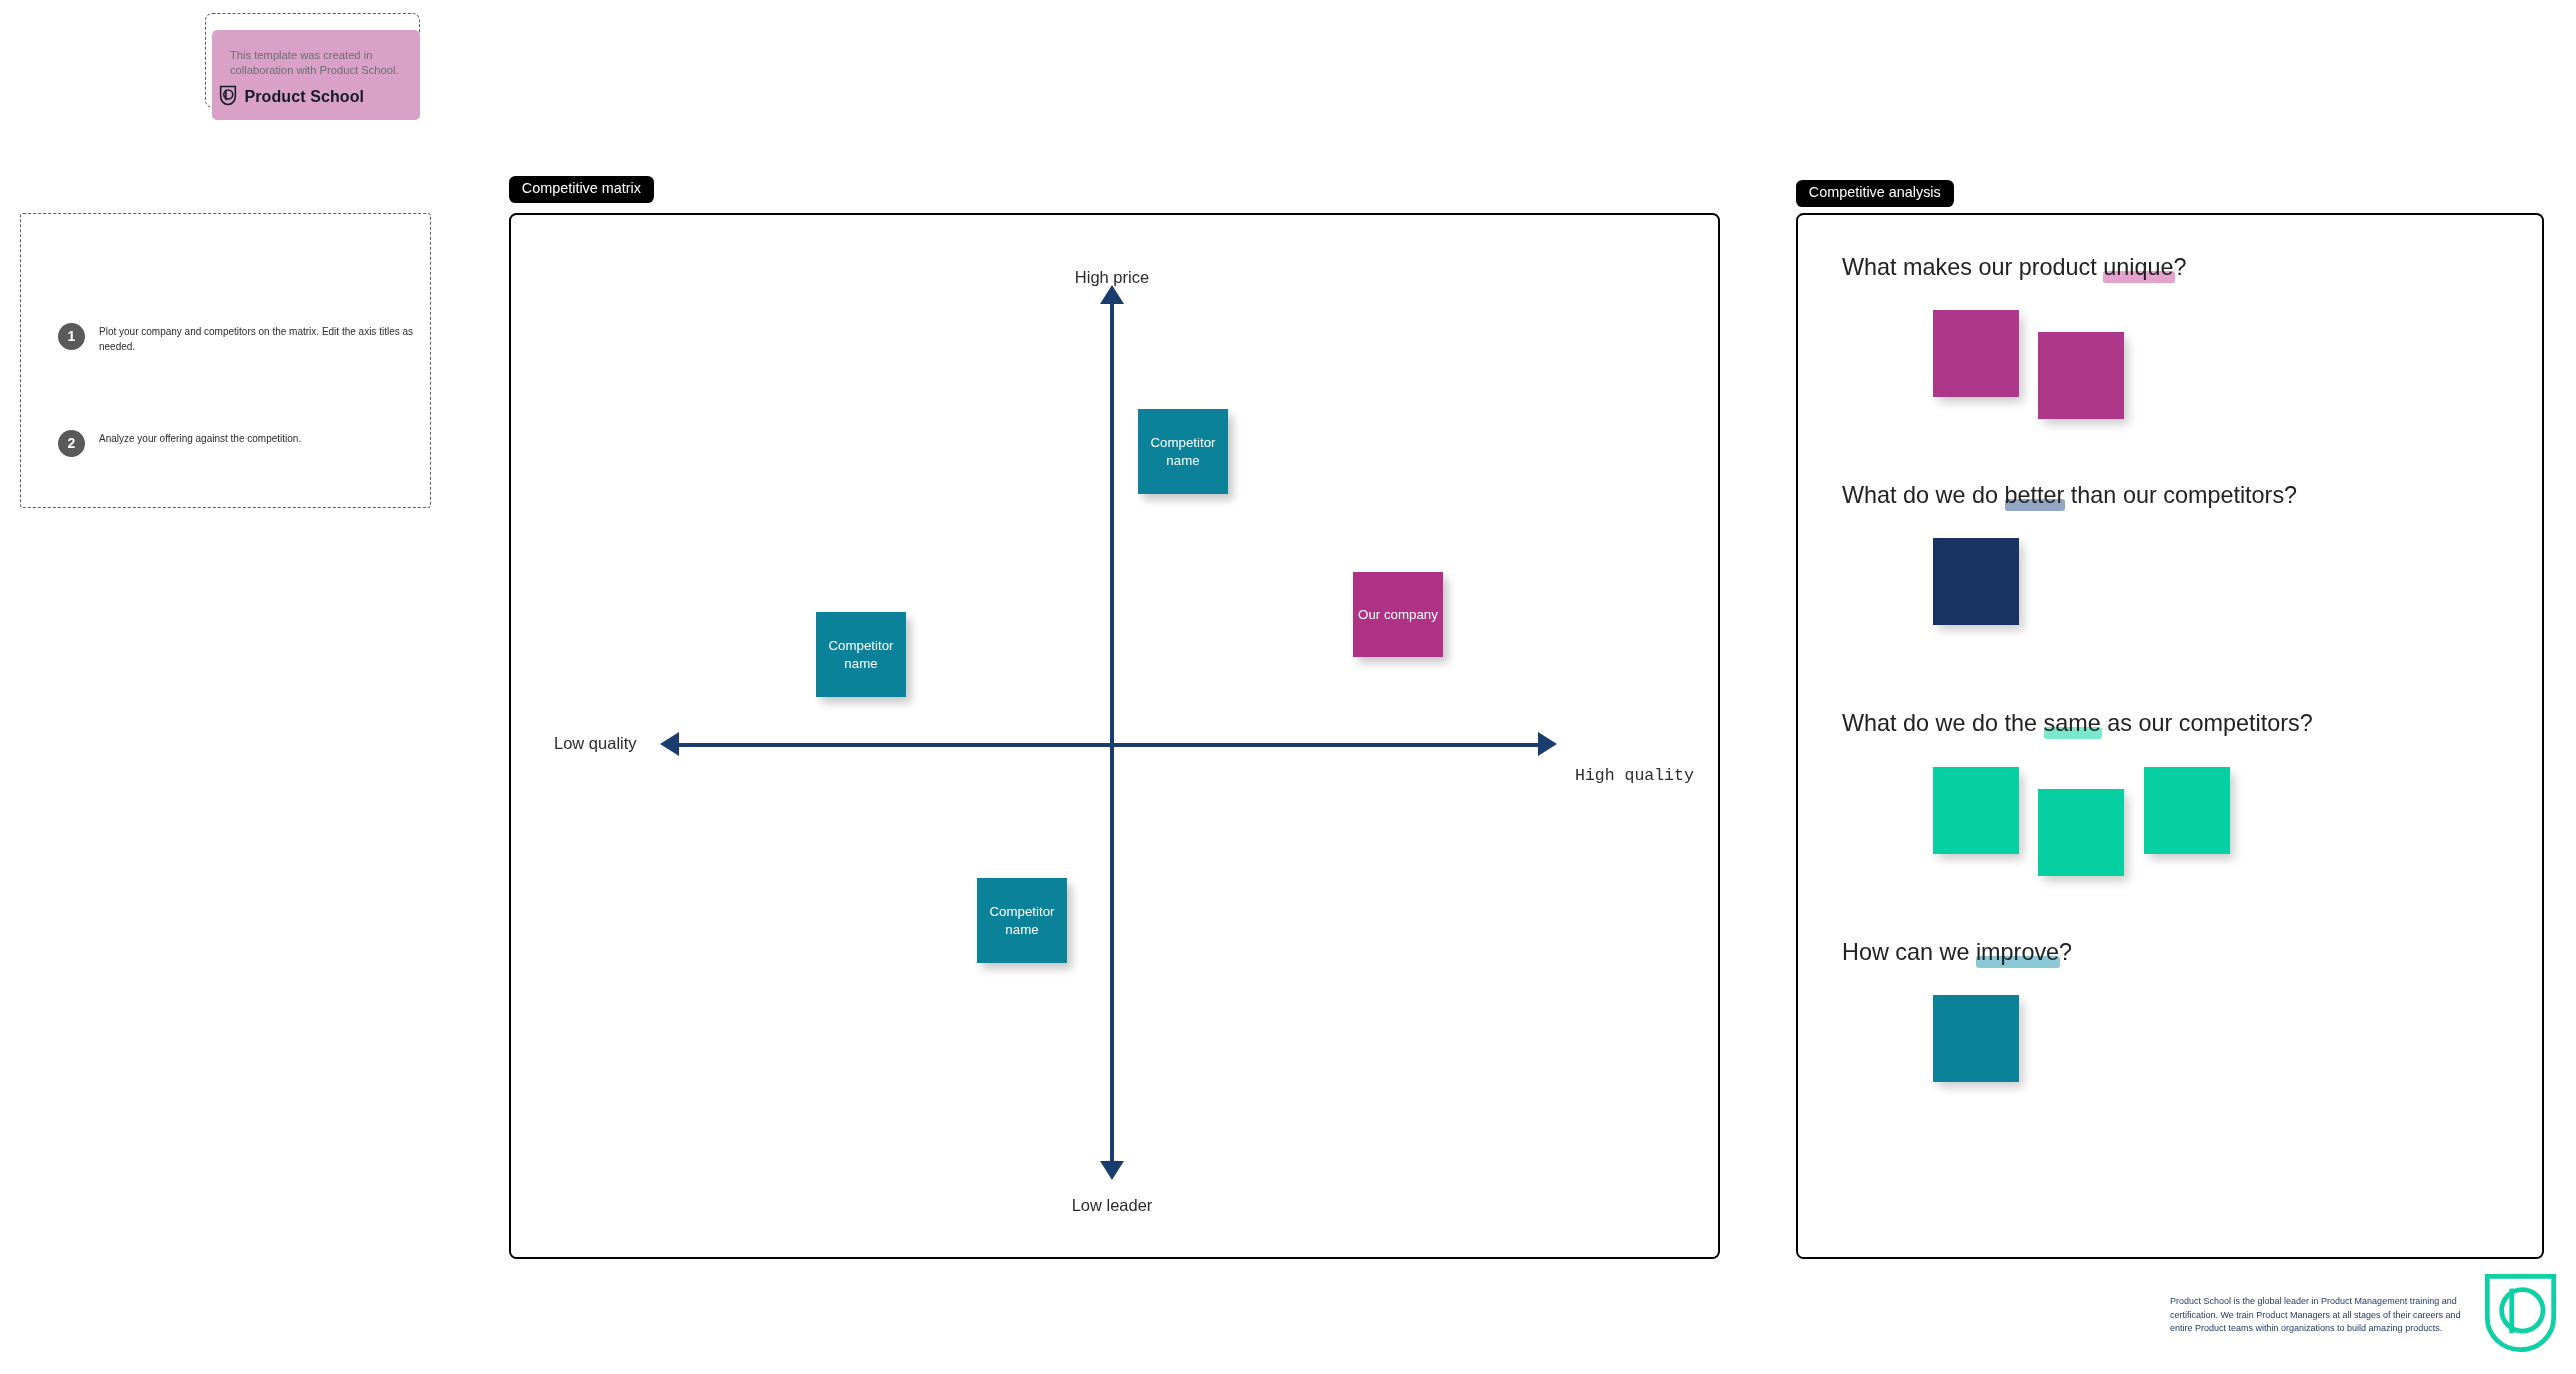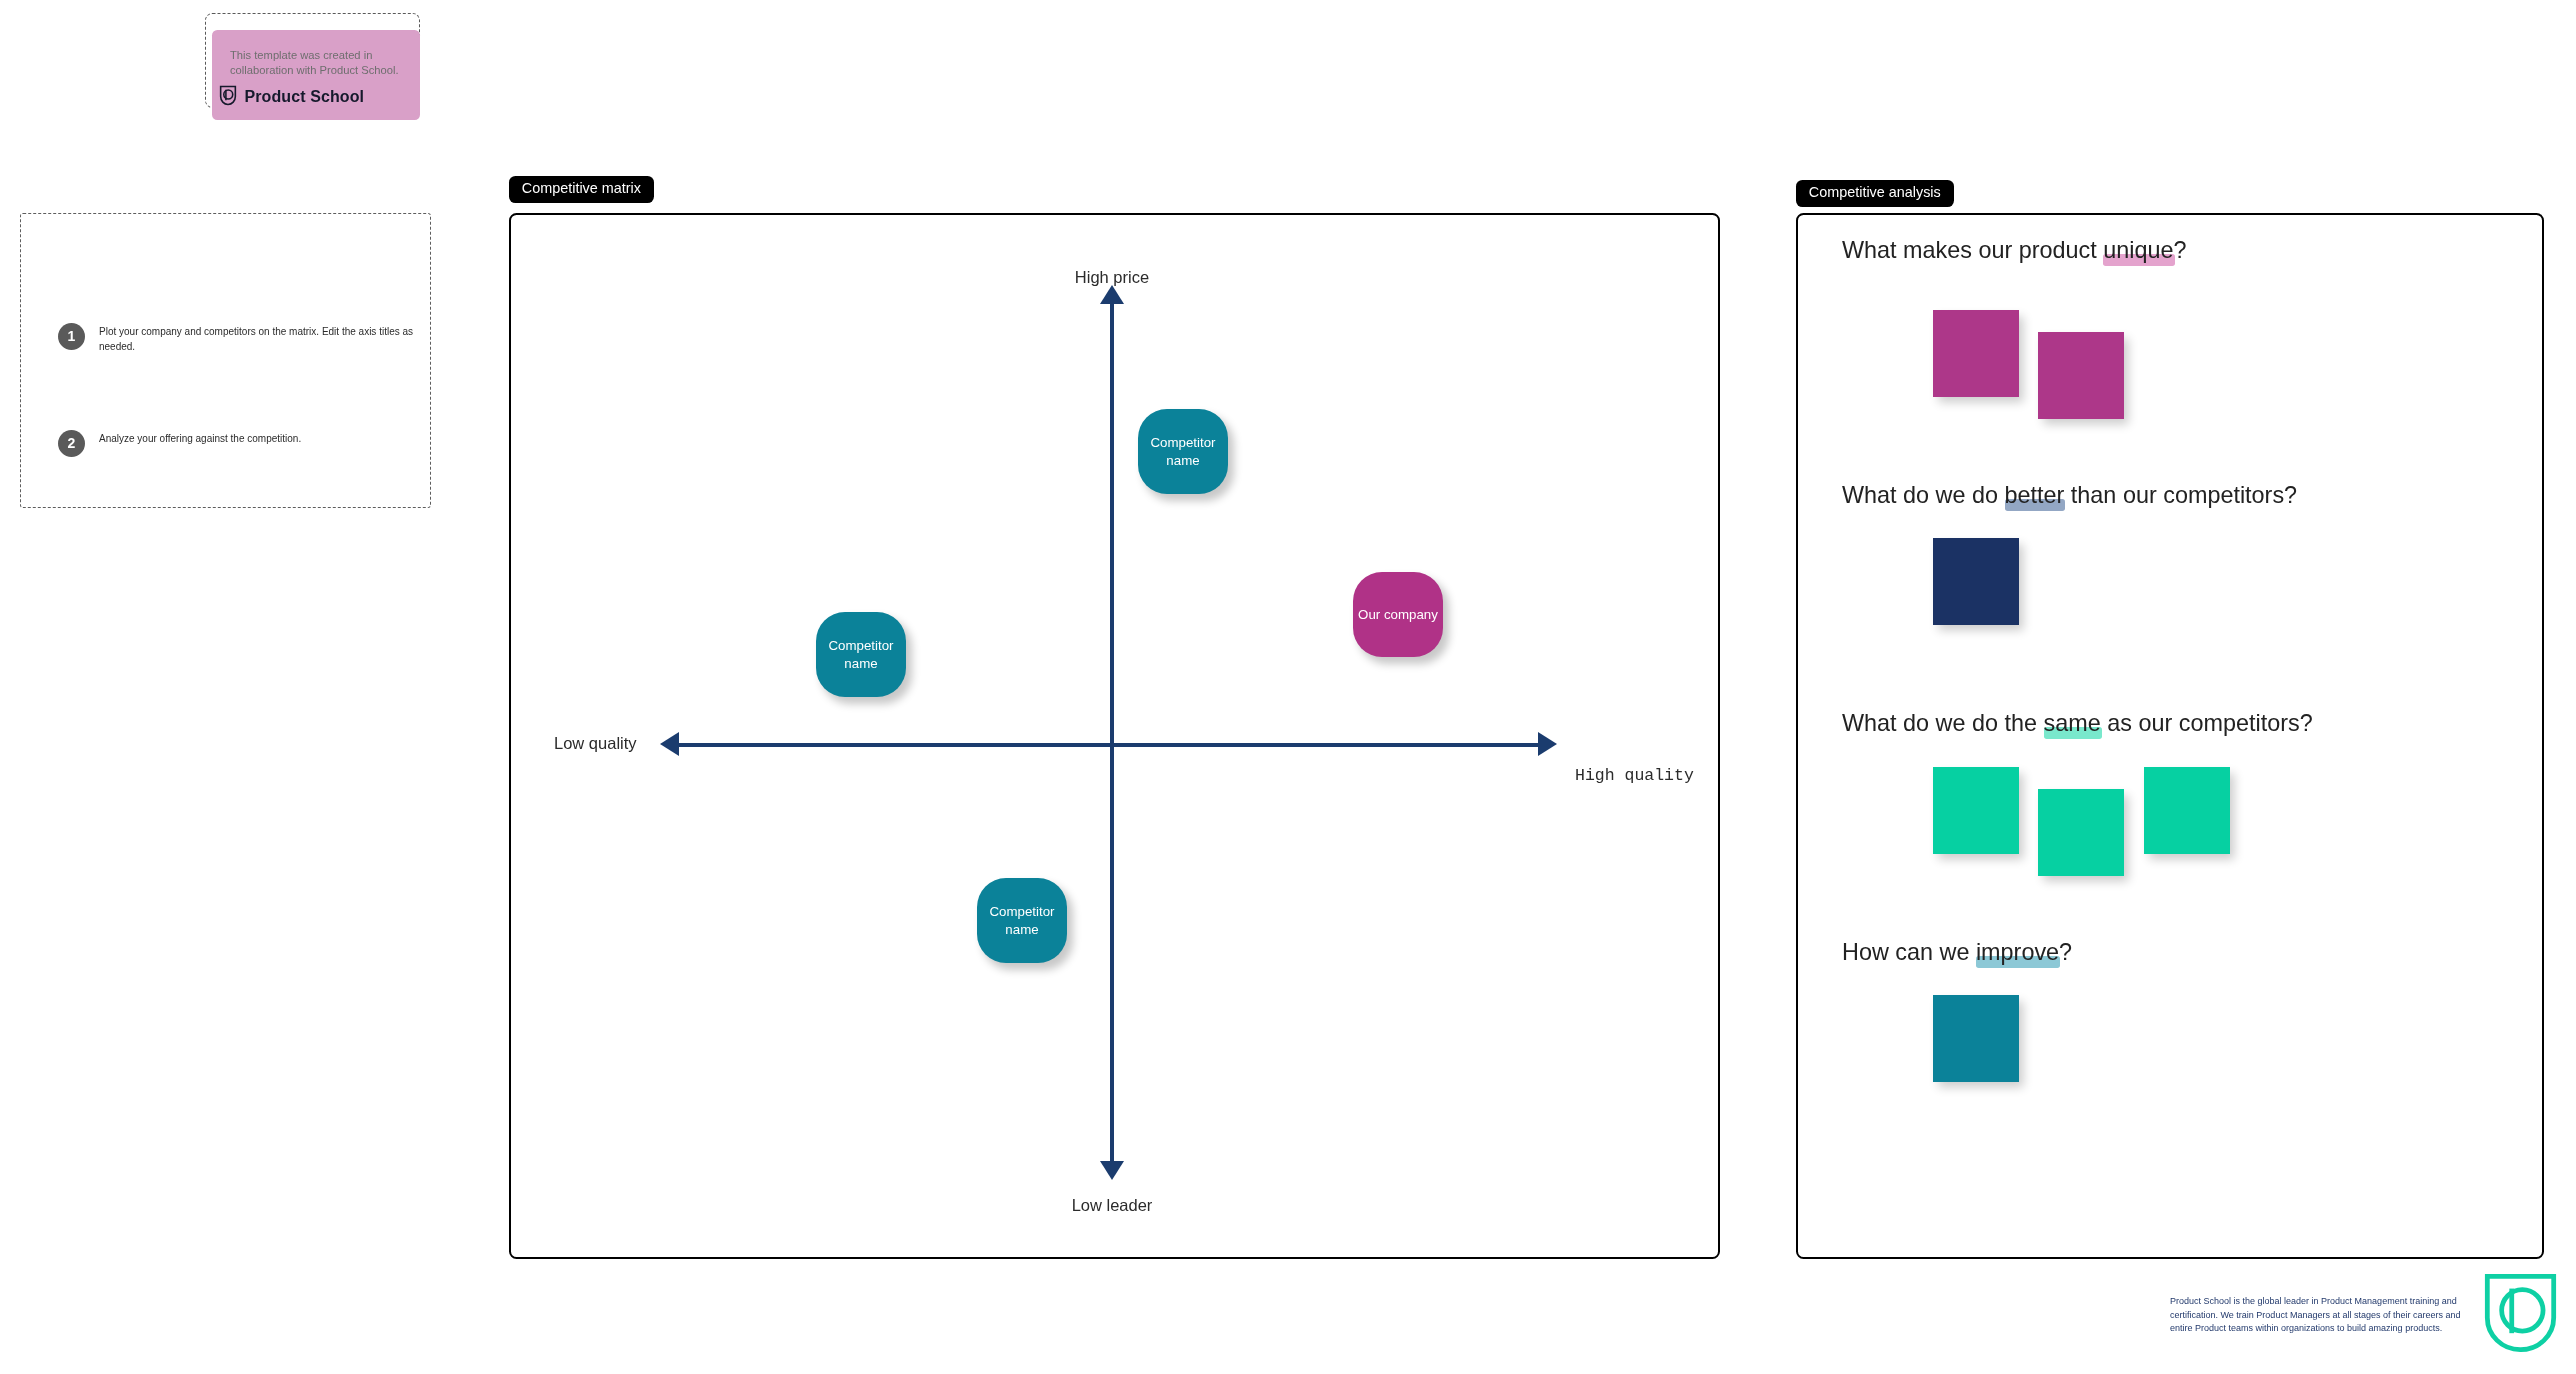--- a/index.html
+++ b/index.html
@@ -88,21 +88,21 @@
   }
   .axis-label{position:absolute;font-size:16.5px;color:#2b2b2b;white-space:nowrap;}
   #label-high-price{left:1067px;top:268px;transform:translateX(-50%);left:1112px;}
   #label-low-price{left:1112px;top:1196px;transform:translateX(-50%);}
   #label-low-quality{left:554px;top:734px;}
   #label-high-quality{left:1575px;top:766px;font-family:Liberation Mono, monospace;}
 
   
   .note{
     position:absolute;display:flex;align-items:center;justify-content:center;
-    text-align:center;color:#ffffff;box-shadow:5.3px 6.4px 8.5px rgba(0,0,0,.22);border-radius:29px;
+    text-align:center;color:#ffffff;box-shadow:5.3px 6.4px 8.5px rgba(0,0,0,.22);
   }
   .note-txt{font-size:13.3px;line-height:1.3;}
   #note-m1{left:1138px;top:409px;width:90px;height:85px;background:#0b8299;}
   #note-m2{left:816px;top:612px;width:90px;height:85px;background:#0b8299;}
   #note-m3{left:1353px;top:572px;width:90px;height:85px;background:#b03287;}
   #note-m4{left:977px;top:878px;width:90px;height:85px;background:#0b8299;}
 
   
   #analysis-tab{left:1796px;top:180px;}
   #analysis-box{left:1796px;top:213px;width:744px;height:1042px;}
@@ -116,21 +116,21 @@
   .hl::before{
     content:"";position:absolute;left:0;right:-1.1px;bottom:-2.1px;height:11.7px;
     border-radius:2.7px;z-index:-1;
   }
   .hl-pink::before{background:#e4a3cd;}
   .hl-blue::before{background:#93a7c4;}
   .hl-green::before{background:#79e8cc;}
   .hl-teal::before{background:#8cc8d6;}
   .hl > span{position:relative;z-index:1;}
 
-  #q1{left:1842px;top:237px;}
+  #q1{left:1842px;top:254px;}
   #q2{left:1842px;top:482px;}
   #q3{left:1842px;top:710px;}
   #q4{left:1842px;top:939px;}
 
   .nb{position:absolute;box-shadow:5.3px 6.4px 9.6px rgba(0,0,0,.20);}
   
   #an-n1{left:1933px;top:310px;width:86px;height:87px;background:#ad3789;}
   #an-n2{left:2038px;top:332px;width:86px;height:87px;background:#ad3789;}
   
   #an-n3{left:1933px;top:538px;width:86px;height:87px;background:#1b3264;}

